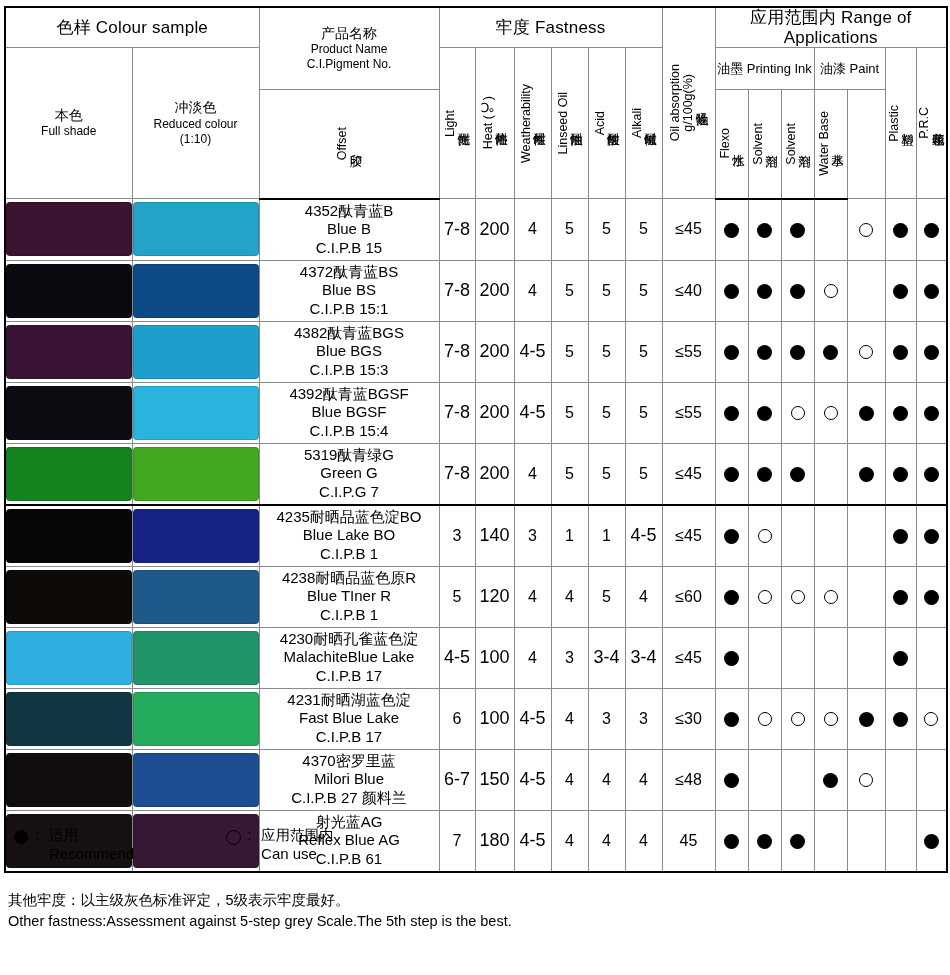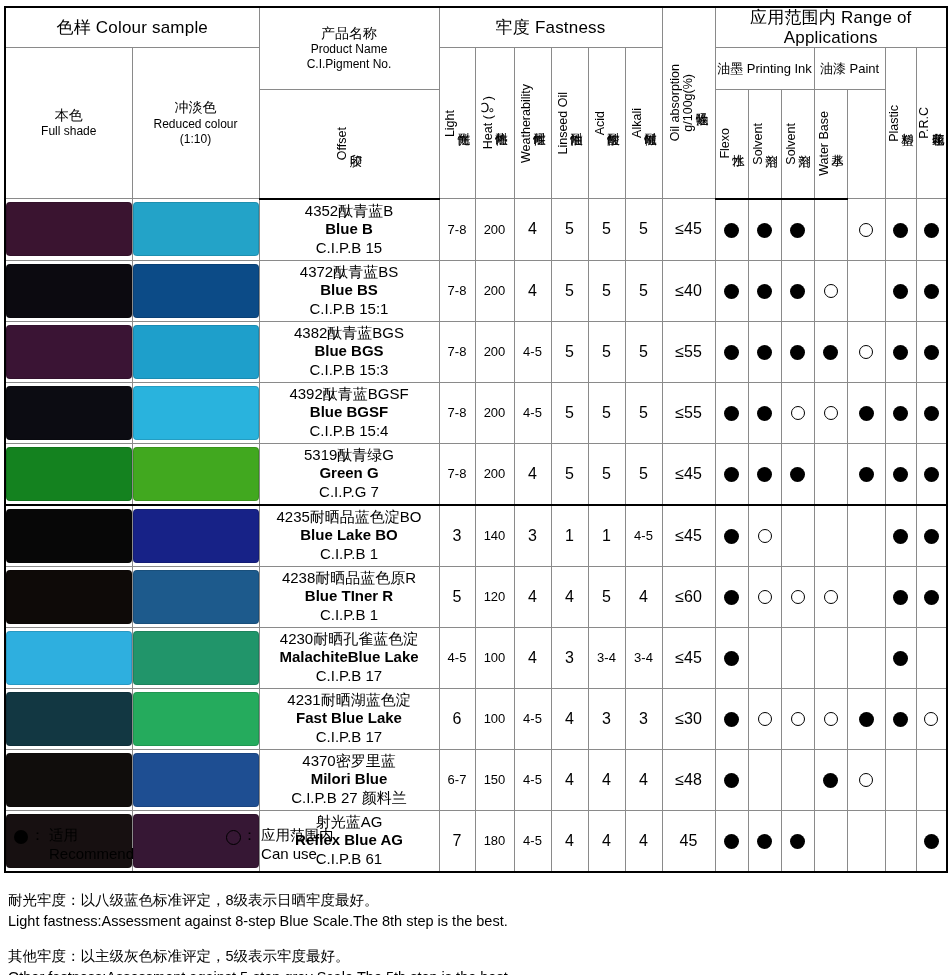--- a/index.html
+++ b/index.html
@@ -87,24 +87,24 @@
     width:100%;height:54px;
     border-radius:4px;
     box-shadow:inset 0 0 0 1px rgba(0,0,0,.12);
   }
   .namecell{
     font-size:14.5px;
     line-height:1.22;
     padding:3px 2px;
   }
   .namecell .l1{display:block;font-size:15px;}
-  .namecell .l2{display:block;font-size:15px;font-weight:bold;}
+  .namecell .l2{display:block;font-size:15px;font-weight:normal;}
   .namecell .l3{display:block;font-size:15px;}
   .valcell{font-size:16px;}
-  .valcell.small{font-size:13px;}
+  .valcell.small{font-size:18px;}
 
   .dot{
     display:inline-block;width:15px;height:15px;border-radius:50%;
     vertical-align:middle;
   }
   .dot.filled{background:#000;}
   .dot.open{background:transparent;border:1.6px solid #000;width:12px;height:12px;}
 
   
   .legend{
@@ -606,22 +606,18 @@
         <span class="leg-text">
           <span class="cn">应用范围内</span>
           <span class="en">Can use</span>
         </span>
       </div>
     </div>
   </div>
 
   <div class="notes">
     <div class="note-block">
-      <span class="cn">耐光牢度：以八级蓝色标准评定，8级表示日晒牢度最好。</span>
-      <span class="en">Light fastness:Assessment against 8-step Blue Scale.The 8th step is the best.</span>
-    </div>
-    <div class="note-block">
       <span class="cn">其他牢度：以主级灰色标准评定，5级表示牢度最好。</span>
       <span class="en">Other fastness:Assessment against 5-step grey Scale.The 5th step is the best.</span>
     </div>
   </div>
 
 </div>
 
 </body></html>

